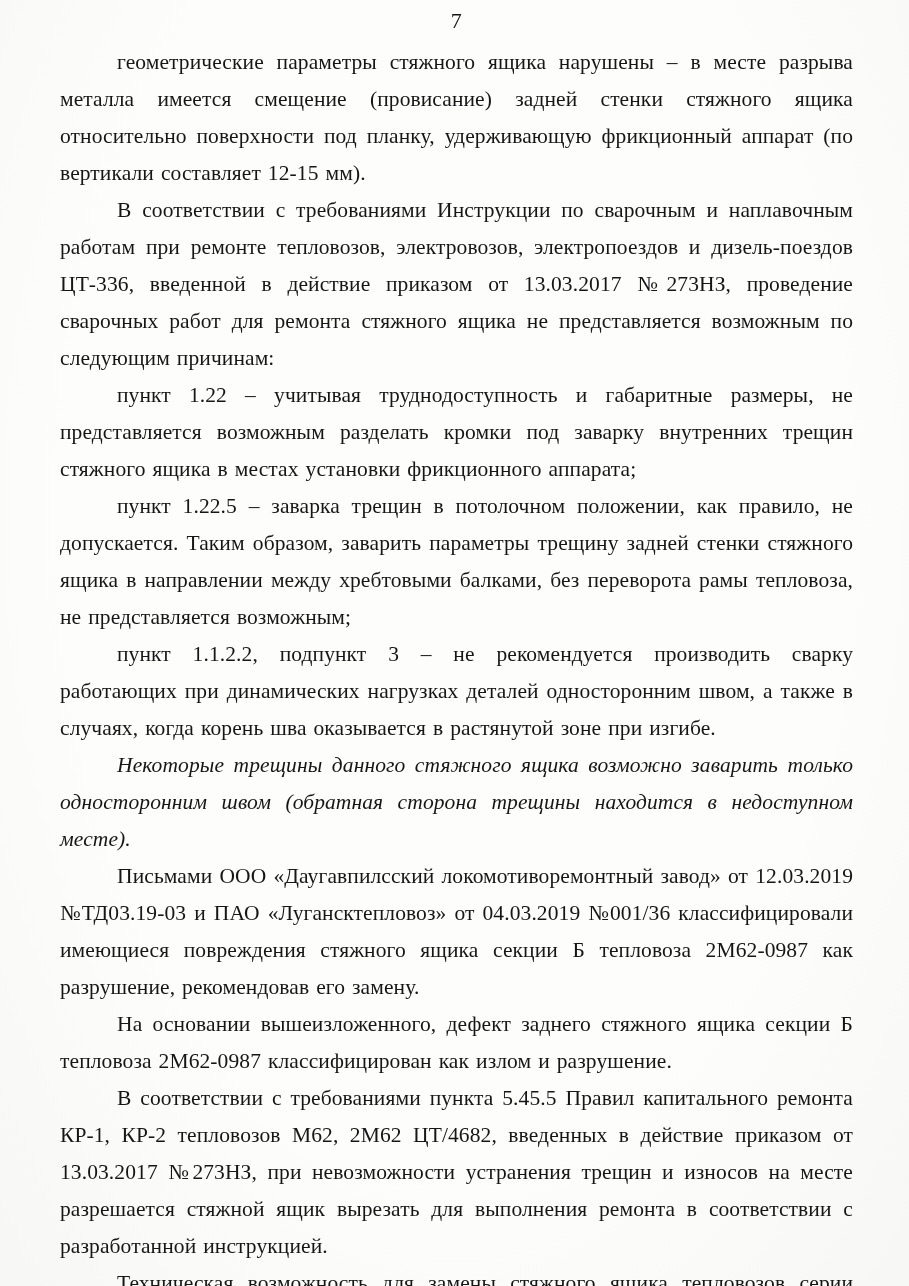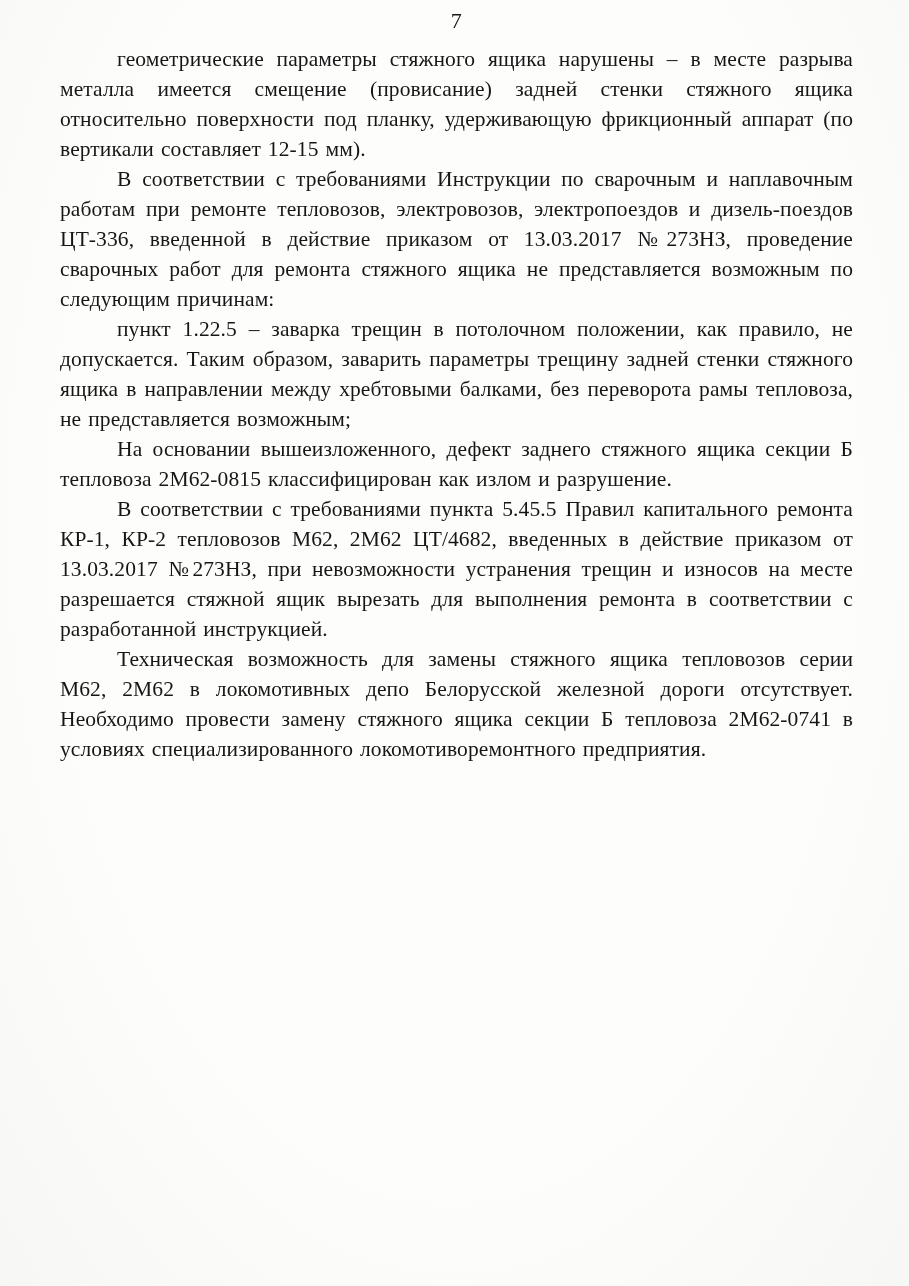--- a/index.html
+++ b/index.html
@@ -24,38 +24,42 @@
   .page-number {
     text-align: center;
     font-size: 22px;
     line-height: 26px;
     margin-bottom: 10px;
     letter-spacing: 0.5px;
   }
   .body-text p {
     margin: 0;
     font-size: 21.5px;
-    line-height: 30px;
+    line-height: 37px;
     text-align: justify;
     text-indent: 57px;
     word-spacing: 1.5px;
     letter-spacing: 0.1px;
   }
   .body-text p.italic {
     font-style: italic;
     word-spacing: 2px;
   }
 </style>
 </head>
 <body>
 
 <div class="page">
   <div class="page-number">7</div>
 
   <div class="body-text">
     <p>геометрические параметры стяжного ящика нарушены – в месте разрыва металла имеется смещение (провисание) задней стенки стяжного ящика относительно поверхности под планку, удерживающую фрикционный аппарат (по вертикали составляет 12-15 мм).</p>
     <p>В соответствии с требованиями Инструкции по сварочным и наплавочным работам при ремонте тепловозов, электровозов, электропоездов и дизель-поездов ЦТ-336, введенной в действие приказом от 13.03.2017 №273НЗ, проведение сварочных работ для ремонта стяжного ящика не представляется возможным по следующим причинам:</p>
+    <p>пункт 1.22 – учитывая труднодоступность и габаритные размеры, не представляется возможным разделать кромки под заварку внутренних трещин стяжного ящика в местах установки фрикционного аппарата;</p>
     <p>пункт 1.22.5 – заварка трещин в потолочном положении, как правило, не допускается. Таким образом, заварить параметры трещину задней стенки стяжного ящика в направлении между хребтовыми балками, без переворота рамы тепловоза, не представляется возможным;</p>
-    <p>На основании вышеизложенного, дефект заднего стяжного ящика секции Б тепловоза 2М62-0815 классифицирован как излом и разрушение.</p>
+    <p>пункт 1.1.2.2, подпункт 3 – не рекомендуется производить сварку работающих при динамических нагрузках деталей односторонним швом, а также в случаях, когда корень шва оказывается в растянутой зоне при изгибе.</p>
+    <p class="italic">Некоторые трещины данного стяжного ящика возможно заварить только односторонним швом (обратная сторона трещины находится в недоступном месте).</p>
+    <p>Письмами ООО «Даугавпилсский локомотиворемонтный завод» от 12.03.2019 №ТД03.19-03 и ПАО «Лугансктепловоз» от 04.03.2019 №001/36 классифицировали имеющиеся повреждения стяжного ящика секции Б тепловоза 2М62-0987 как разрушение, рекомендовав его замену.</p>
+    <p>На основании вышеизложенного, дефект заднего стяжного ящика секции Б тепловоза 2М62-0987 классифицирован как излом и разрушение.</p>
     <p>В соответствии с требованиями пункта 5.45.5 Правил капитального ремонта КР-1, КР-2 тепловозов М62, 2М62 ЦТ/4682, введенных в действие приказом от 13.03.2017 №273НЗ, при невозможности устранения трещин и износов на месте разрешается стяжной ящик вырезать для выполнения ремонта в соответствии с разработанной инструкцией.</p>
     <p>Техническая возможность для замены стяжного ящика тепловозов серии М62, 2М62 в локомотивных депо Белорусской железной дороги отсутствует. Необходимо провести замену стяжного ящика секции Б тепловоза 2М62-0741 в условиях специализированного локомотиворемонтного предприятия.</p>
   </div>
 </div>
 
 </body></html>

